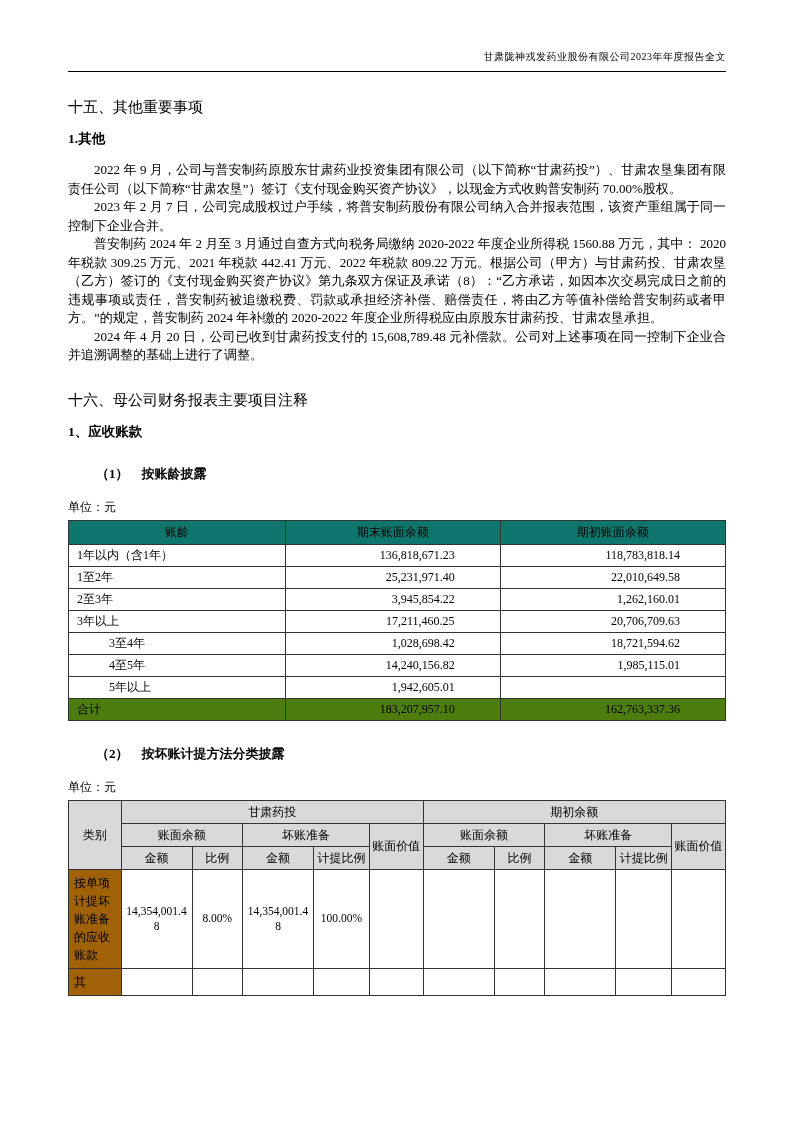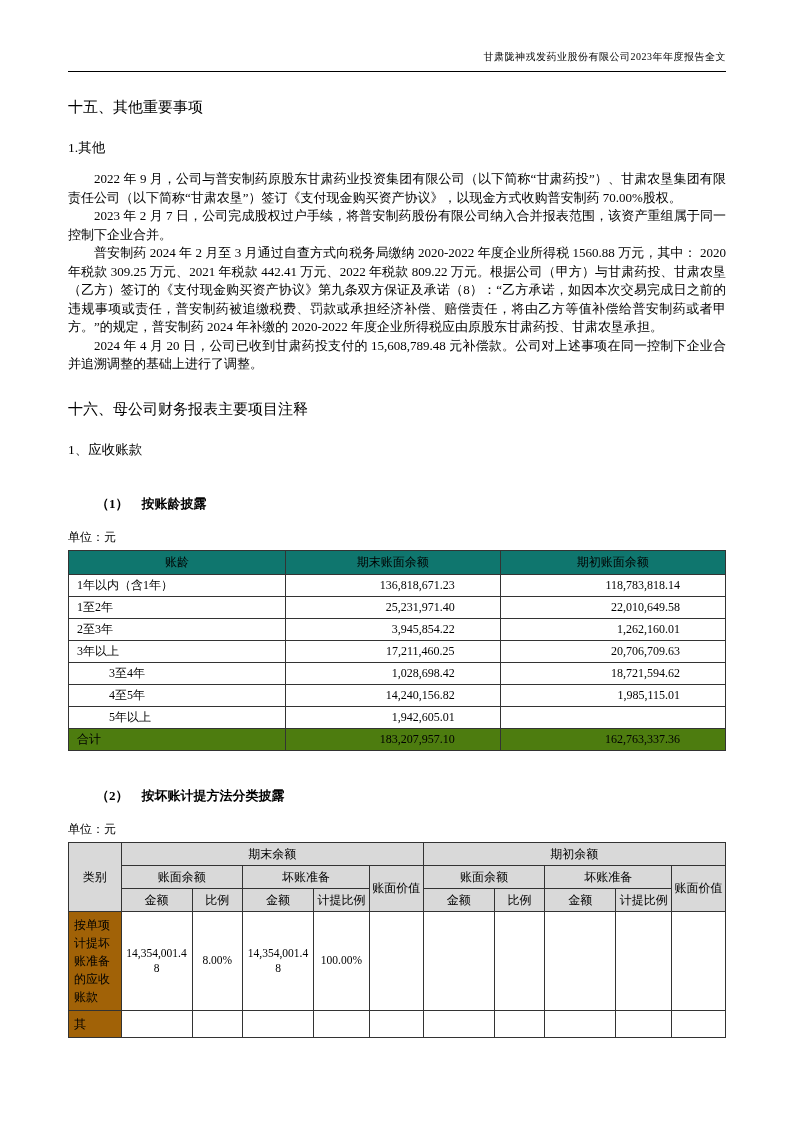--- a/index.html
+++ b/index.html
@@ -29,27 +29,27 @@
     border-bottom: 1px solid #000;
     color: #000;
   }
   .h-sec {
     font-size: 15px;
     font-weight: normal;
     margin: 26px 0 0 0;
   }
   .h-sub {
     font-size: 13.5px;
-    font-weight: normal;
-    margin: 22px 0 0 0;
+    font-weight: bold;
+    margin: 13px 0 0 0;
   }
   .h-item {
     font-size: 13px;
     font-weight: bold;
-    margin: 36px 0 0 0;
+    margin: 24px 0 0 0;
     padding-left: 28px;
   }
   .paras {
     margin-top: 13px;
   }
   .body-para {
     margin: 0;
     font-size: 13px;
     line-height: 18.5px;
     text-align: justify;
@@ -215,21 +215,21 @@
       <col style="width:8.2%">
       <col style="width:10.8%">
       <col style="width:7.7%">
       <col style="width:10.8%">
       <col style="width:8.5%">
       <col style="width:8.2%">
     </colgroup>
     <thead>
       <tr>
         <th rowspan="3">类别</th>
-        <th colspan="5">期末余额</th>
+        <th colspan="5">甘肃药投</th>
         <th colspan="5">期初余额</th>
       </tr>
       <tr>
         <th colspan="2">账面余额</th>
         <th colspan="2">坏账准备</th>
         <th rowspan="2">账面价值</th>
         <th colspan="2">账面余额</th>
         <th colspan="2">坏账准备</th>
         <th rowspan="2">账面价值</th>
       </tr>

